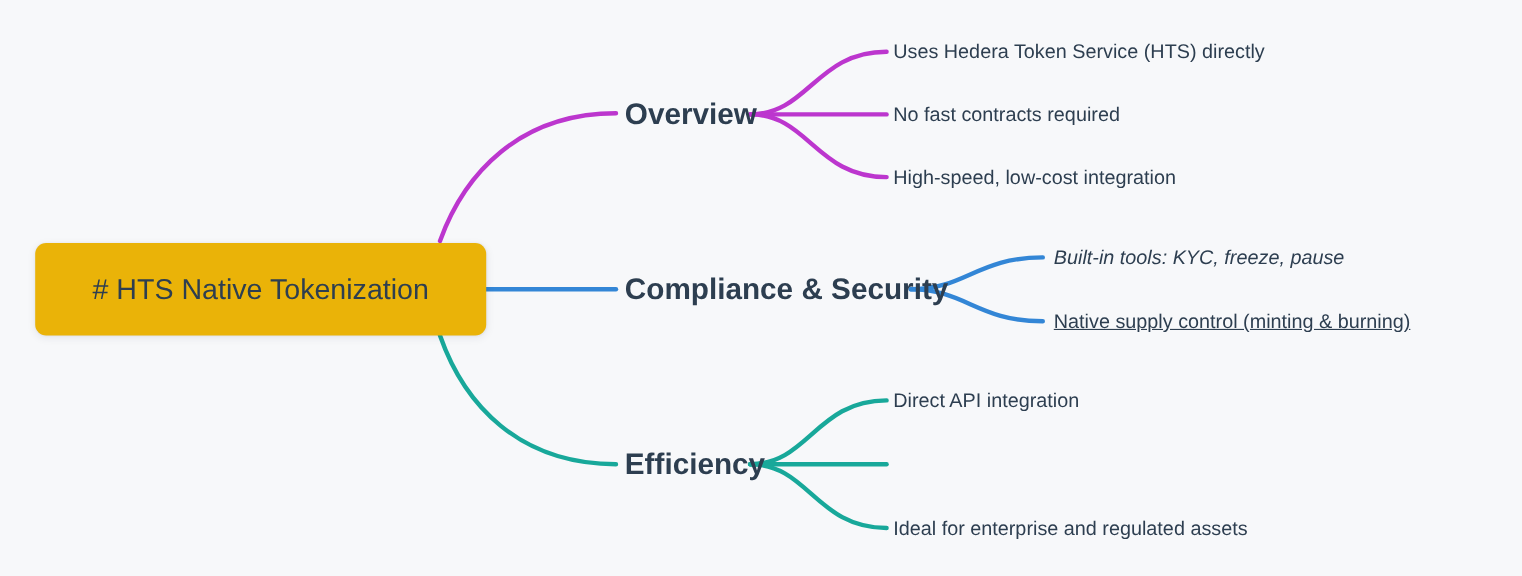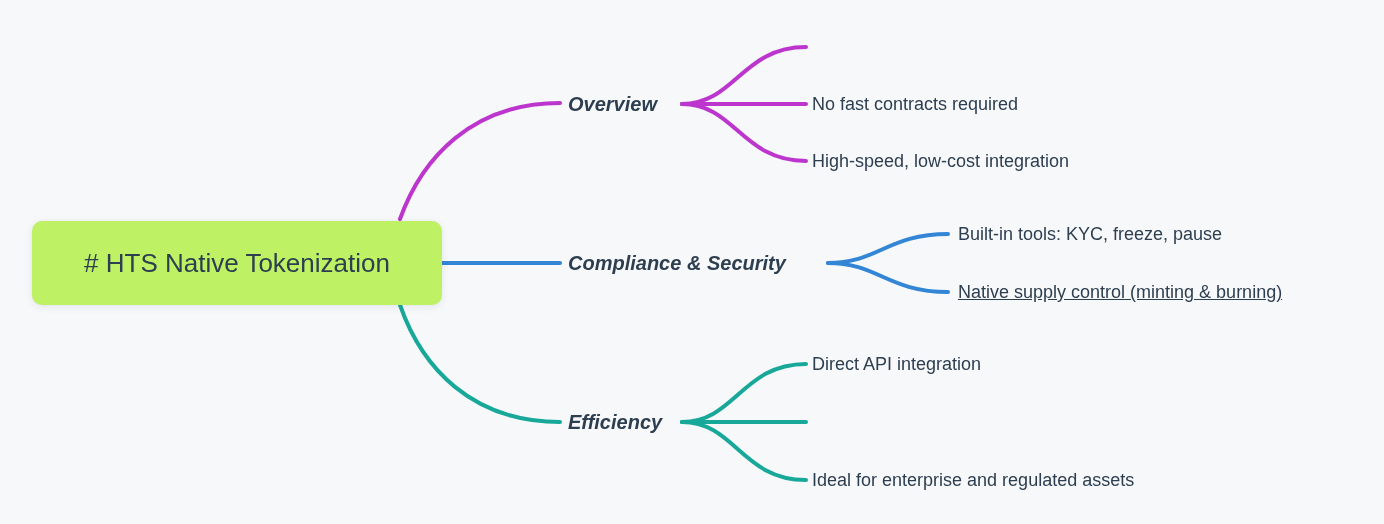--- a/index.html
+++ b/index.html
@@ -24,42 +24,41 @@
     fill: none;
     stroke-width: 4;
     stroke-linecap: round;
   }
   .root-node {
     position: absolute;
     left: 32px;
     top: 221px;
     width: 410px;
     height: 84px;
-    background: #bef264;
+    background: #eab308;
     border-radius: 10px;
     box-shadow: 0 2px 8px rgba(30, 41, 59, 0.08), 0 0 2px rgba(30, 41, 59, 0.06);
     display: flex;
     align-items: center;
     justify-content: center;
   }
   .root-node .root-label {
     font-size: 26px;
     font-weight: 400;
     color: #2d3e50;
     white-space: nowrap;
   }
   .branch-label {
     position: absolute;
     transform: translateY(-50%);
-    font-size: 20px;
+    font-size: 27px;
     font-weight: 700;
     color: #2d3e50;
     line-height: 1;
     white-space: nowrap;
-    font-style: italic;
   }
   .leaf-label {
     position: absolute;
     transform: translateY(-50%);
     font-size: 18px;
     font-weight: 400;
     color: #2d3e50;
     line-height: 1;
     white-space: nowrap;
   }
@@ -88,22 +87,23 @@
   </svg>
 
   <div class="root-node">
     <span class="root-label"># HTS Native Tokenization</span>
   </div>
 
   <div class="branch-label" style="left:568px; top:104px;">Overview</div>
   <div class="branch-label" style="left:568px; top:263px;">Compliance &amp; Security</div>
   <div class="branch-label" style="left:568px; top:422px;">Efficiency</div>
 
+  <div class="leaf-label" style="left:812px; top:47px;">Uses Hedera Token Service (HTS) directly</div>
   <div class="leaf-label" style="left:812px; top:104px;">No fast contracts required</div>
   <div class="leaf-label" style="left:812px; top:161px;">High-speed, low-cost integration</div>
 
-  <div class="leaf-label" style="left:958px; top:234px;">Built-in tools: KYC, freeze, pause</div>
+  <div class="leaf-label" style="left:958px; top:234px;font-style:italic;">Built-in tools: KYC, freeze, pause</div>
   <div class="leaf-label" style="left:958px; top:292px;text-decoration:underline;">Native supply control (minting &amp; burning)</div>
 
   <div class="leaf-label" style="left:812px; top:364px;">Direct API integration</div>
   <div class="leaf-label" style="left:812px; top:480px;">Ideal for enterprise and regulated assets</div>
 
 </div>
 
 </body></html>

